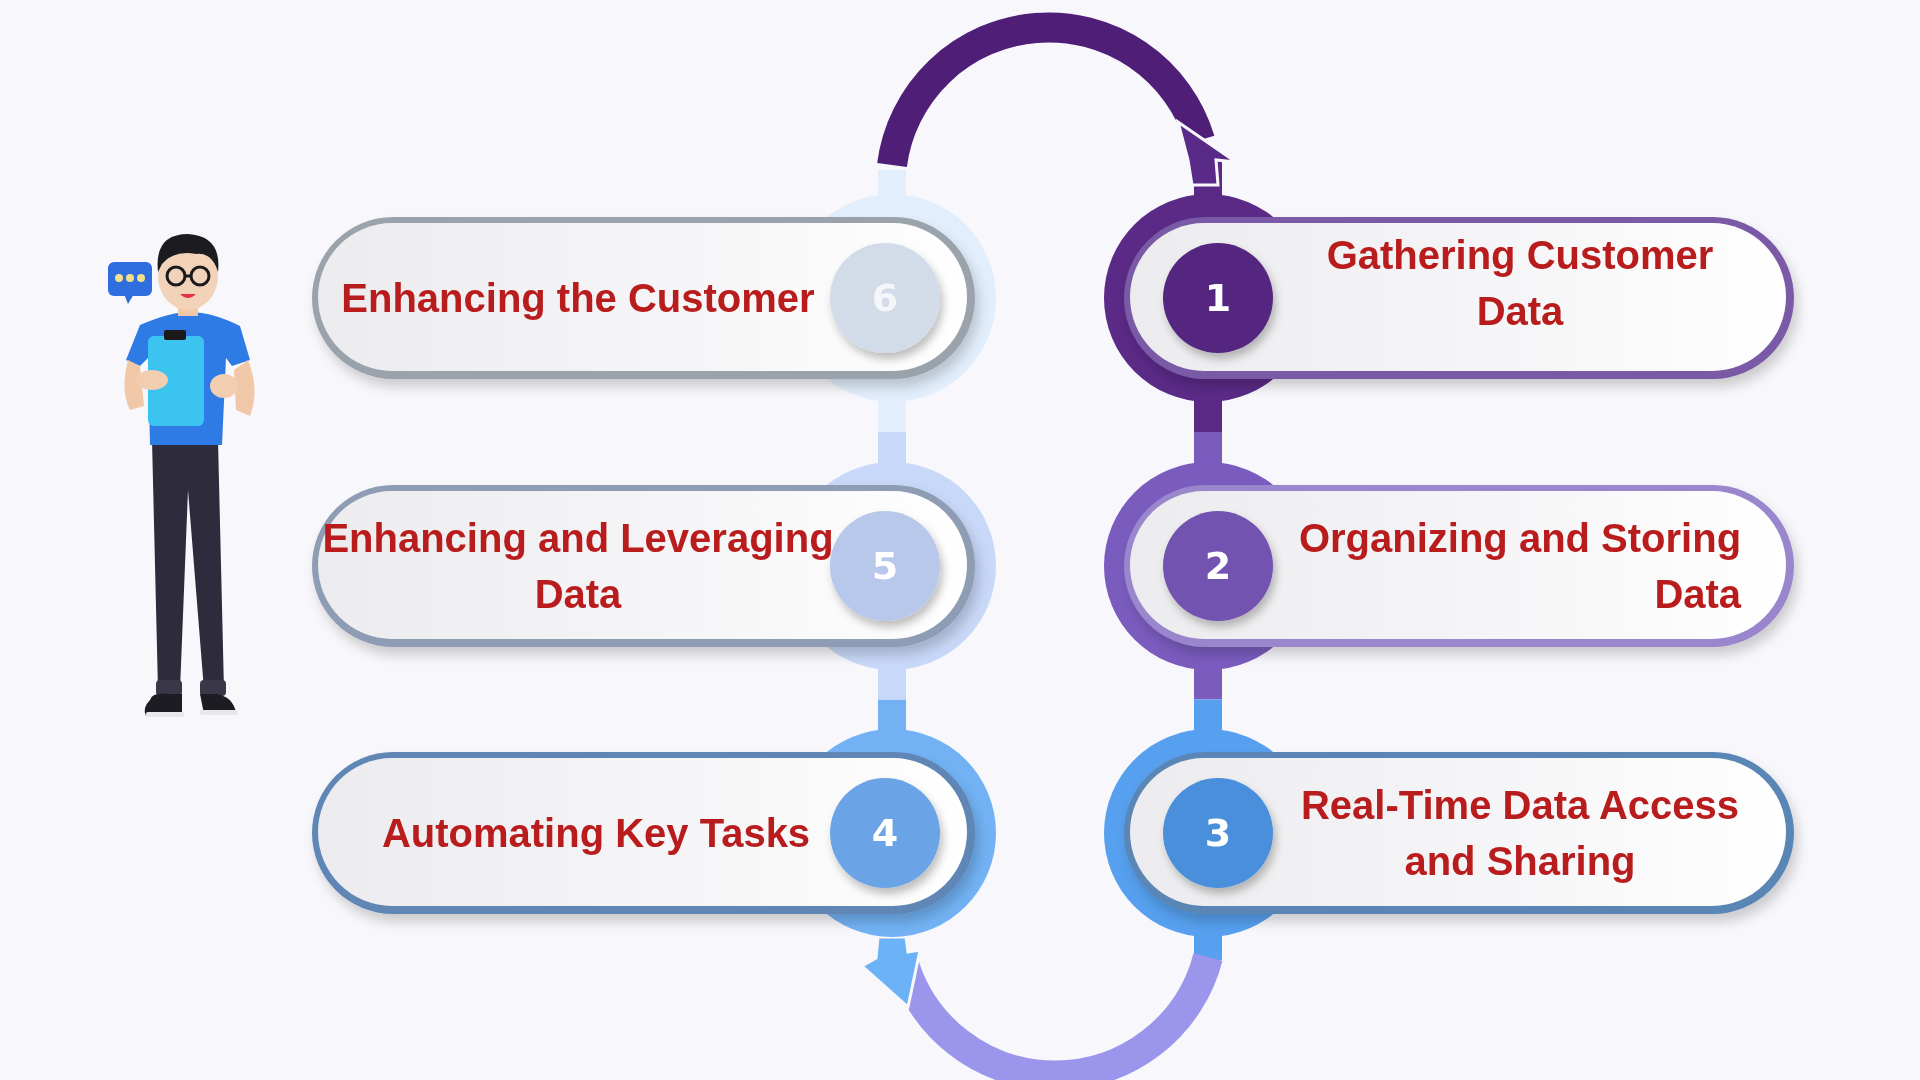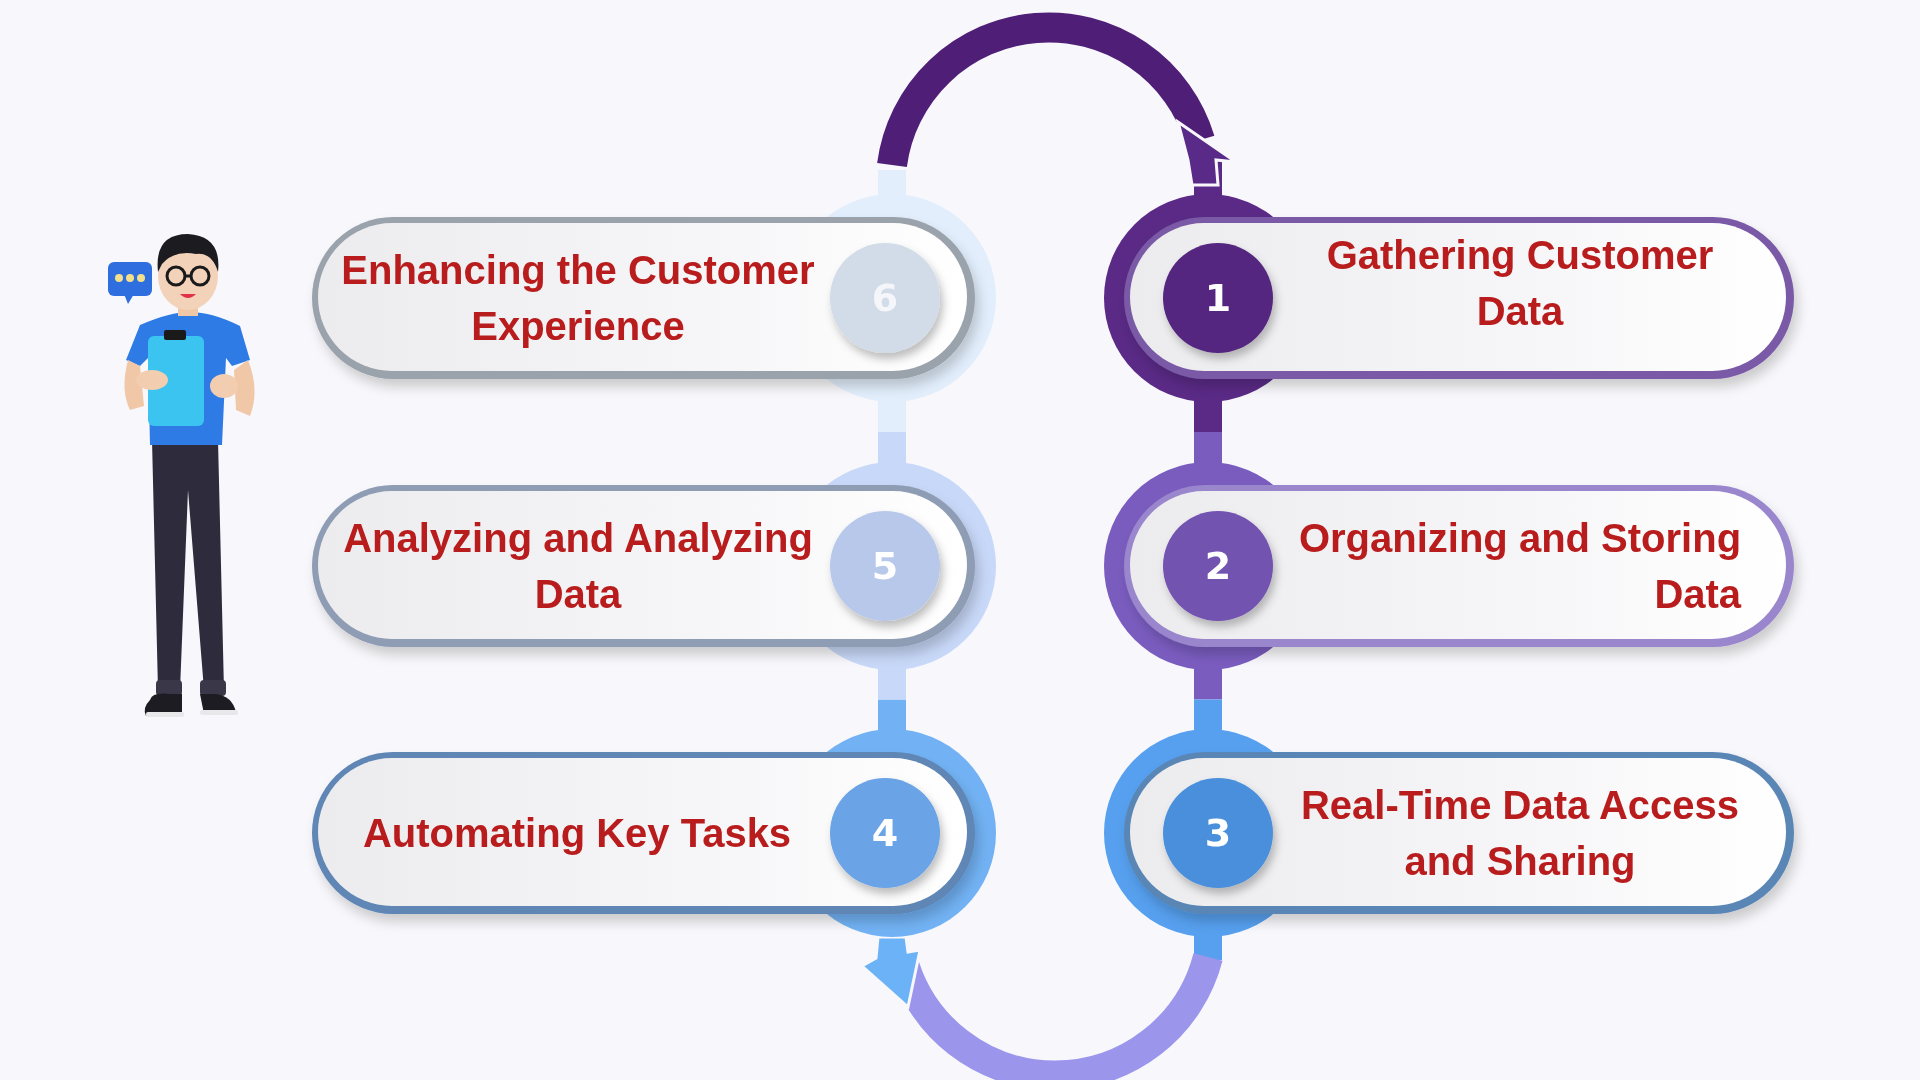--- a/index.html
+++ b/index.html
@@ -102,37 +102,36 @@
       </div>
     </div>
     <div class="num" style="left: 1163px; top: 778px;">3</div>
     <div class="card-text" style="left: 1270px; width: 500px; top: 752px; height: 162px;">
       <div>
         <div>Real-Time Data Access</div>
         <div>and Sharing</div>
       </div>
     </div>
     <div class="num" style="left: 830px; top: 778px;">4</div>
-    <div class="card-text" style="left: 317px; width: 520px; top: 752px; height: 162px;">
+    <div class="card-text" style="left: 336px; width: 520px; top: 752px; height: 162px;">
       <div>
         <div>Automating Key Tasks</div>
       </div>
     </div>
     <div class="num" style="left: 830px; top: 511px;">5</div>
     <div class="card-text" style="left: 318px; width: 520px; top: 485px; height: 162px;">
       <div>
-        <div>Analyzing and Analyzing</div>
+        <div>Enhancing and Leveraging</div>
         <div>Data</div>
       </div>
     </div>
     <div class="num" style="left: 830px; top: 243px; color: rgba(255, 255, 255, 0.75);">6</div>
     <div class="card-text" style="left: 318px; width: 520px; top: 217px; height: 162px;">
       <div>
         <div>Enhancing the Customer</div>
-        <div>Experience</div>
       </div>
     </div>
   </div>
 
 <svg class="figure" viewBox="0 0 200 530" xmlns="http://www.w3.org/2000/svg">
   <g>
     <rect id="bubble" x="8" y="42" width="44" height="34" rx="6" fill="#2f6ede"></rect>
     <polygon id="bubbleTail" points="24,74 34,74 28,84" fill="#2f6ede"></polygon>
     <circle class="bdot" cx="19" cy="58" r="4" fill="#f4e08a"></circle>
     <circle class="bdot" cx="30" cy="58" r="4" fill="#f4e08a"></circle>

